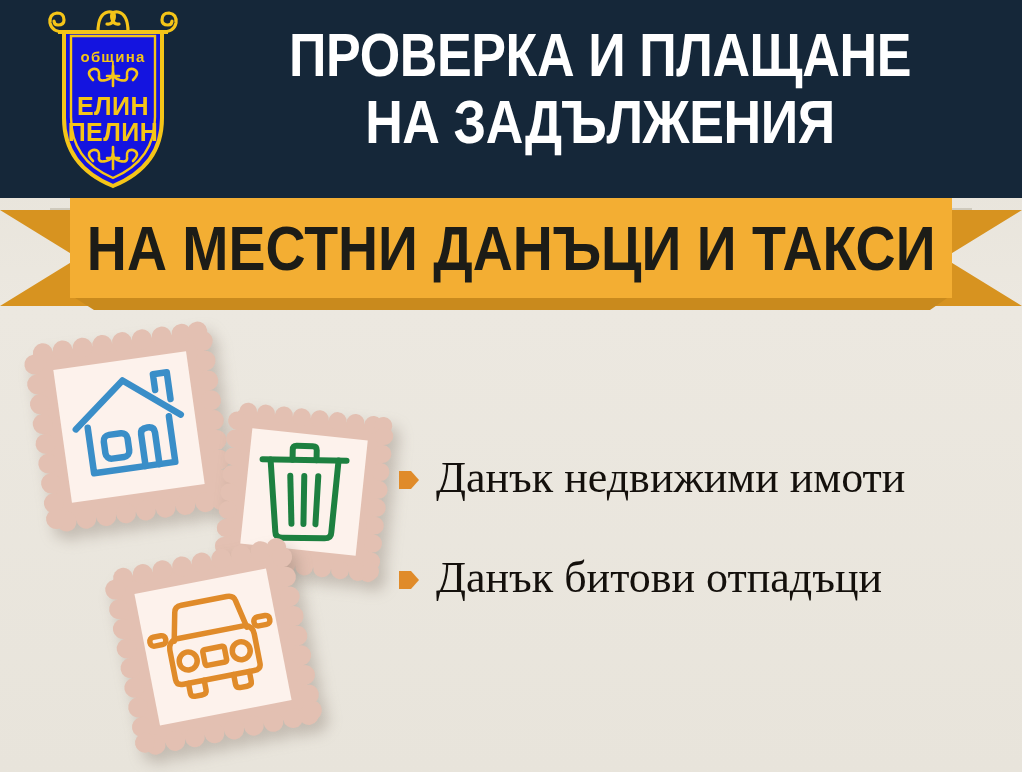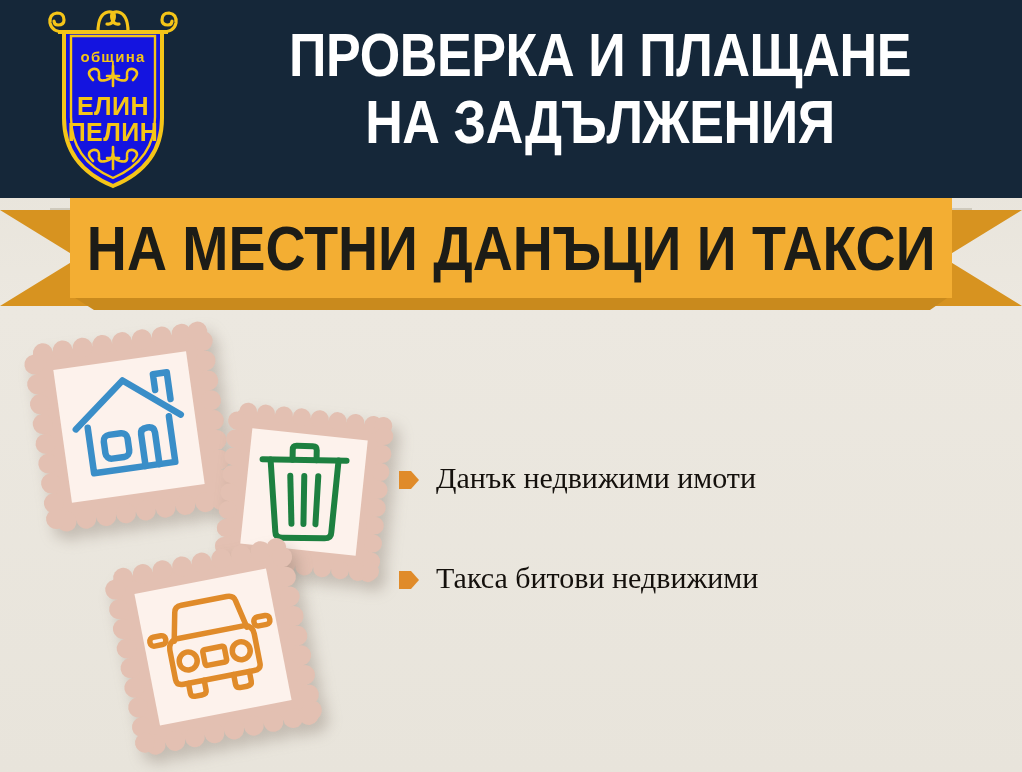--- a/index.html
+++ b/index.html
@@ -131,21 +131,21 @@
   .bullet {
     flex: 0 0 auto;
     width: 22px;
     height: 24px;
     margin-right: 16px;
     margin-top: 4px;
   }
   .bullet svg { display:block; }
   .item-label {
     font-family: "Liberation Serif", "DejaVu Serif", serif;
-    font-size: 30px;
+    font-size: 44px;
     color: #14100c;
     line-height: 1;
     white-space: nowrap;
   }
 </style>
 </head>
 <body>
 
 <div id="poster">
 
@@ -392,19 +392,19 @@
       </span>
       <span class="item-label">Данък недвижими имоти</span>
     </div>
 
     <div class="list-item">
       <span class="bullet">
         <svg width="22" height="24" viewBox="0 0 22 24" xmlns="http://www.w3.org/2000/svg">
           <path d="M1 3 L13 3 L21 12 L13 21 L1 21 Z" fill="#e08b2a"></path>
         </svg>
       </span>
-      <span class="item-label">Такса битови недвижими</span>
+      <span class="item-label">Данък битови отпадъци</span>
     </div>
 
 
   </div>
 
 </div>
 
 </body></html>

